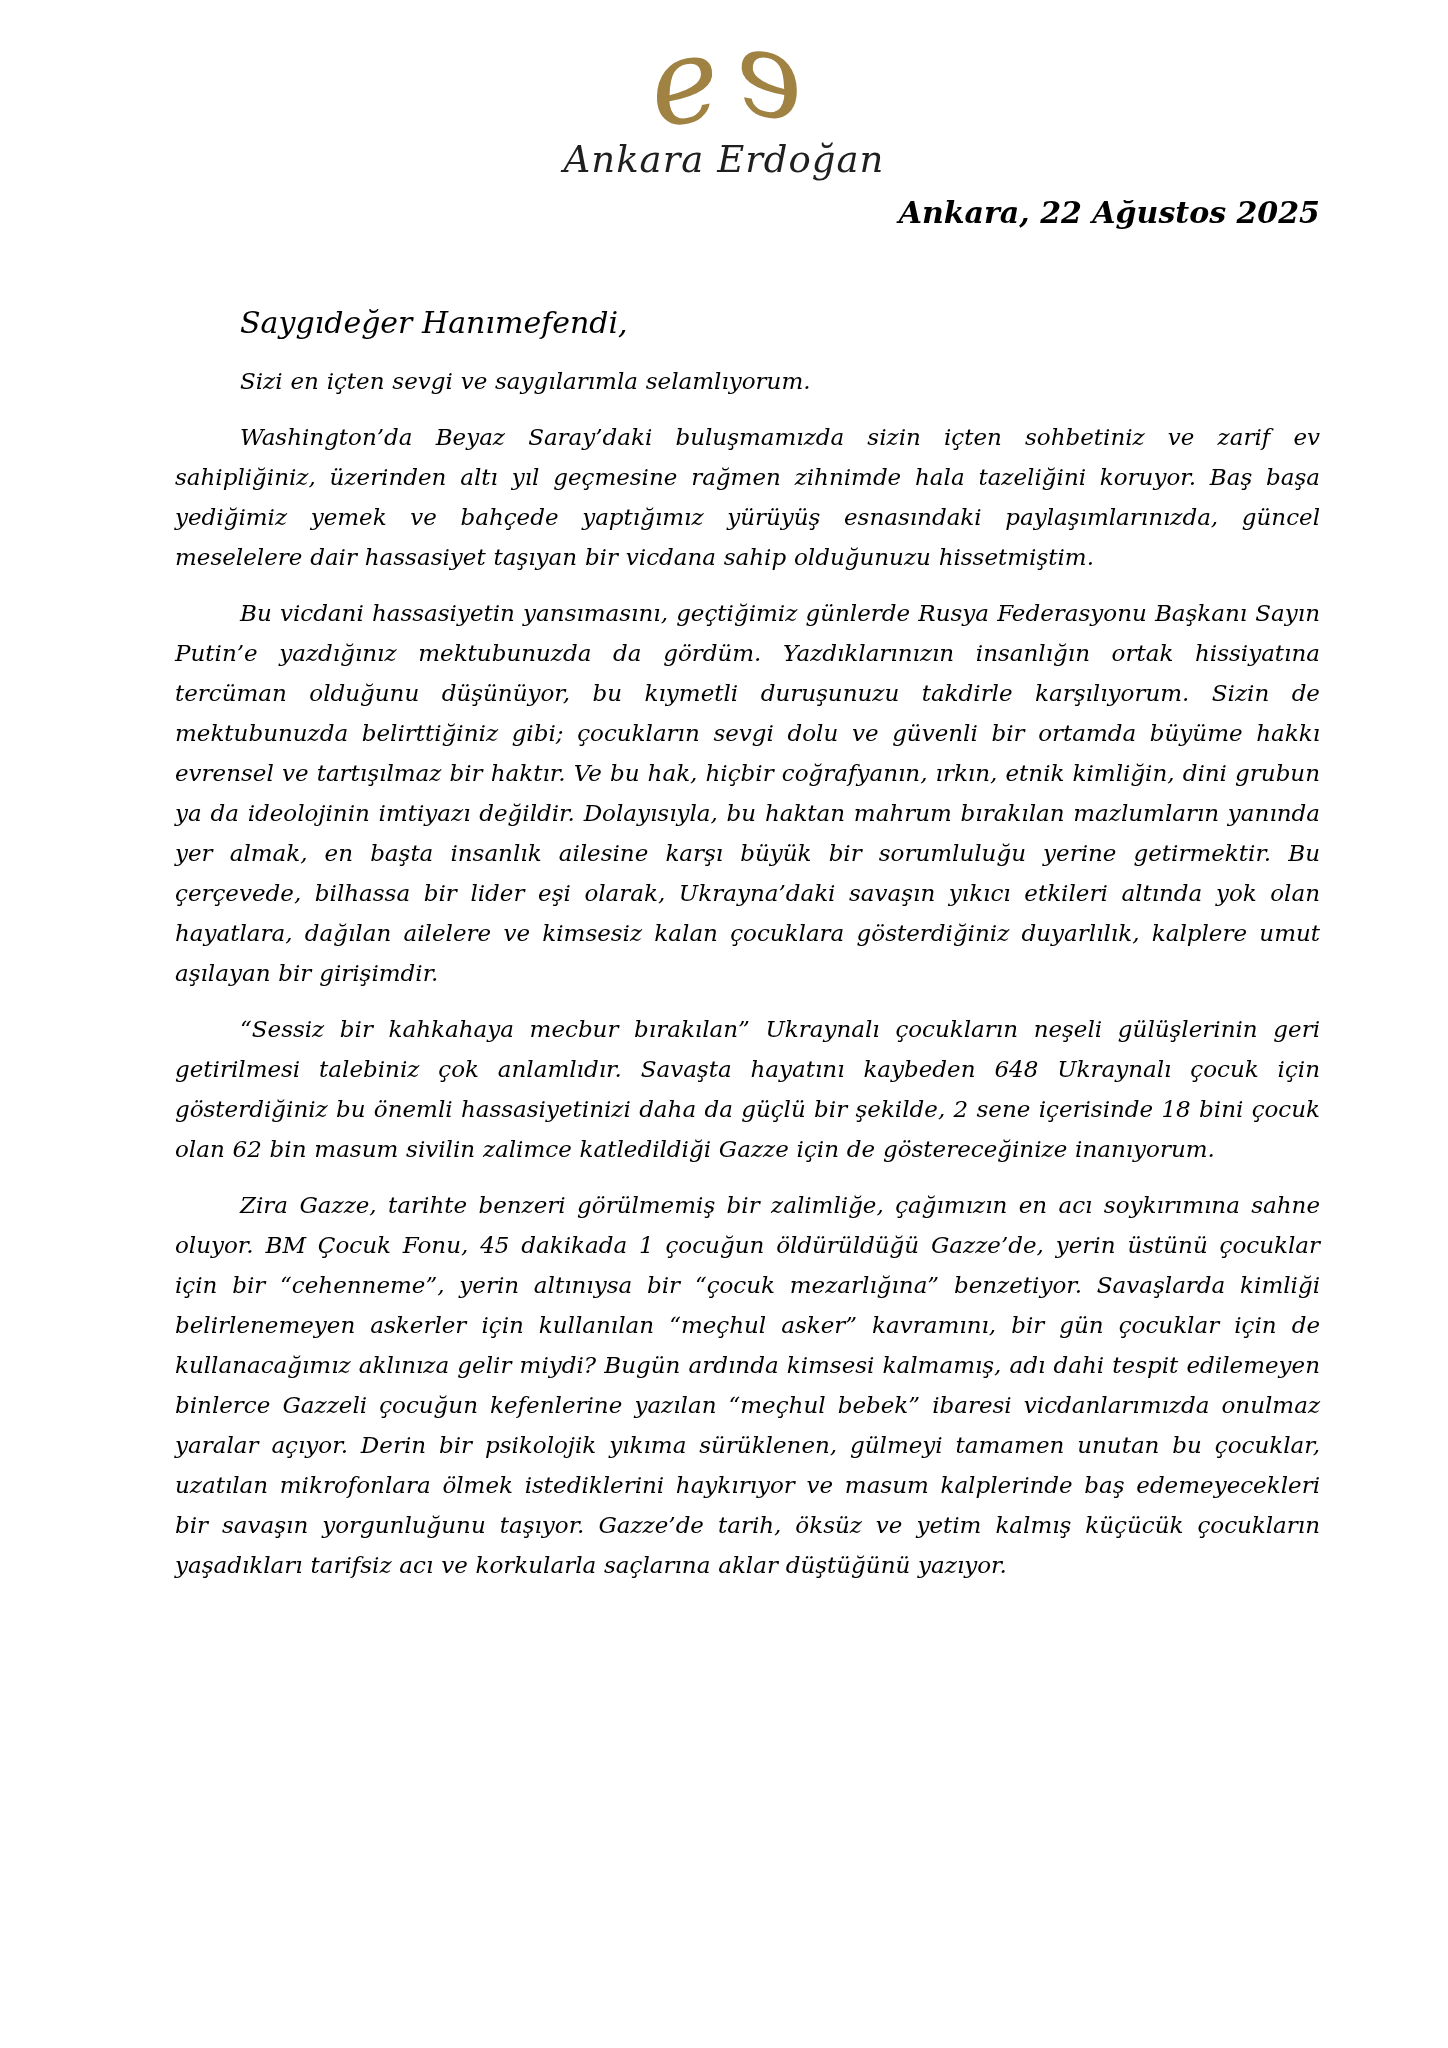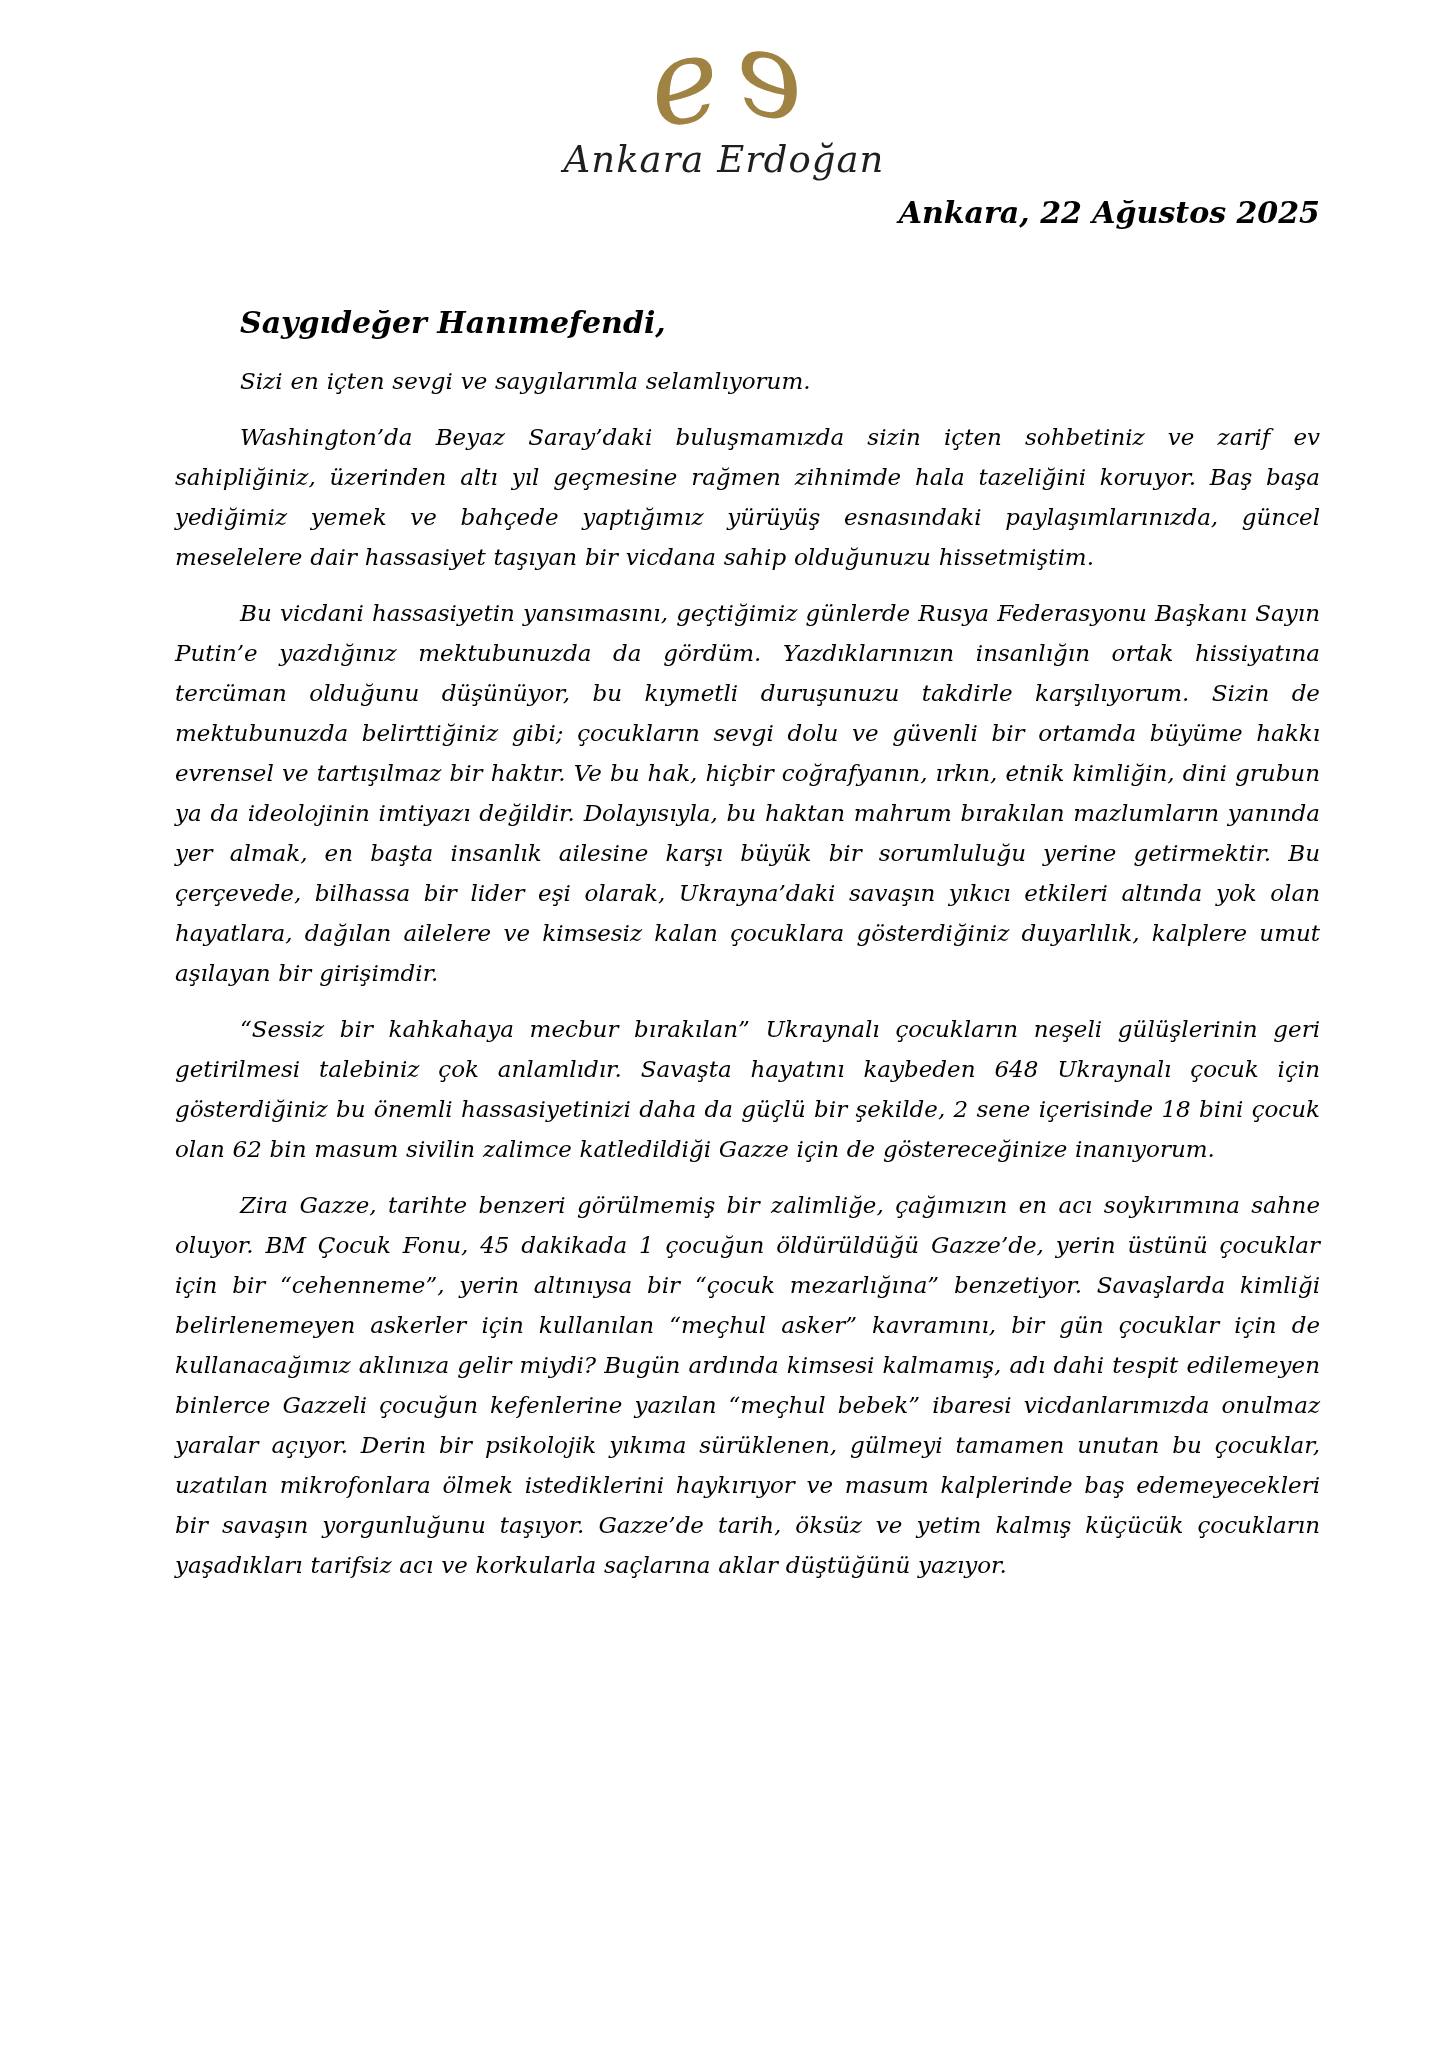--- a/index.html
+++ b/index.html
@@ -27,21 +27,21 @@
   .dateline {
     margin-top: 12px;
     font-style: italic;
     font-weight: bold;
     font-size: 30px;
     line-height: 40px;
     text-align: right;
   }
   .salutation {
     font-style: italic;
-    font-weight: bold;
+    font-weight: normal;
     font-size: 30px;
     line-height: 40px;
     margin: 20px 0 0 65px;
   }
   .salutation.first { margin-top: 70px; }
   .body-para {
     font-style: italic;
     font-size: 23px;
     line-height: 40px;
     text-align: justify;

